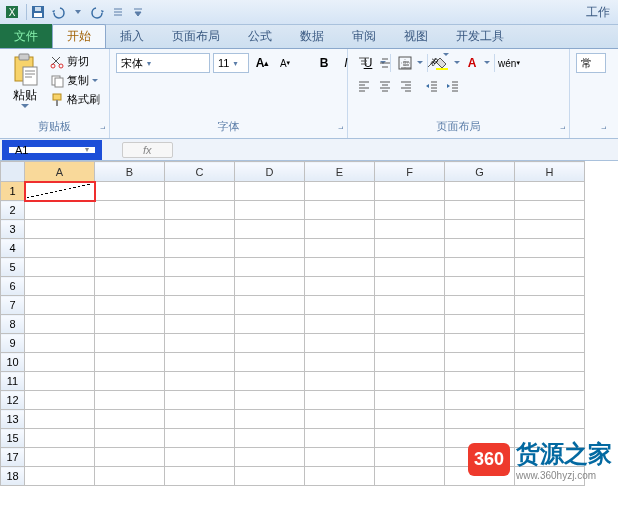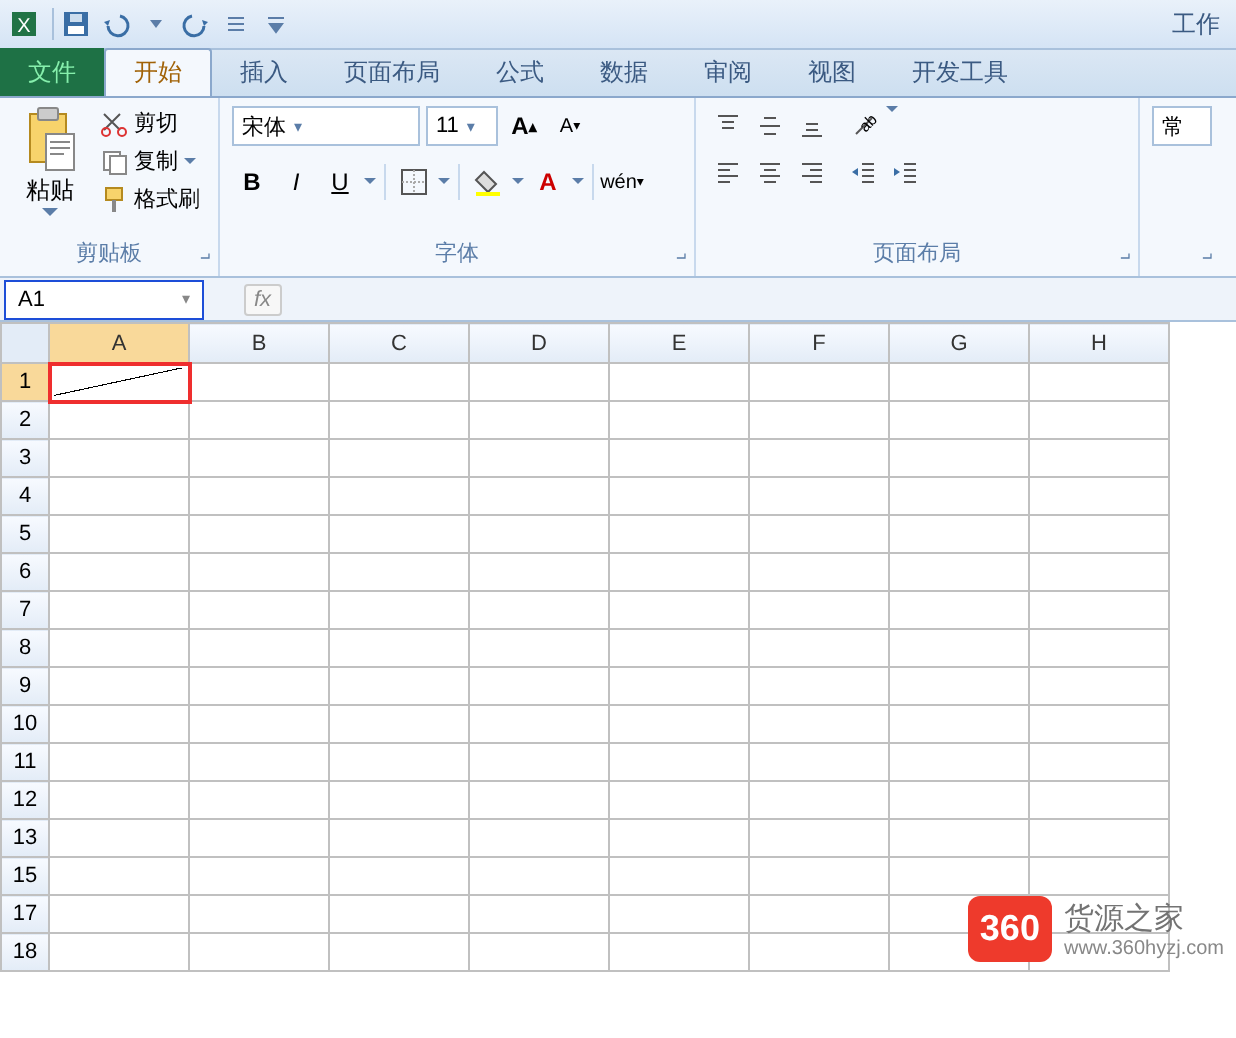--- a/index.html
+++ b/index.html
@@ -27,41 +27,41 @@
 .combo .arrow{margin-left:4px;font-size:8px;color:#5b7da8}
 .font-name{width:94px}
 .font-size{width:36px}
 .btn-sq{width:20px;height:20px;border:1px solid transparent;display:flex;align-items:center;justify-content:center;cursor:pointer;font-size:12px}
 .font-row2{display:flex;align-items:center;gap:2px}
 .align-block{display:flex;flex-direction:column;gap:3px}
 .align-row{display:flex;gap:1px}
 .wrap-block{display:flex;flex-direction:column;gap:2px;margin-left:8px}
 .wrap-item{display:flex;align-items:center;gap:3px;cursor:pointer;font-size:11px;border:1px solid transparent;padding:1px 4px}
 .formula-bar{height:22px;background:#eef3fa;border-bottom:1px solid #a9c1dc;display:flex;align-items:center}
-.name-box{width:100px;height:20px;border:1px solid #1d4ed8;background:#fff;margin-left:2px;display:flex;align-items:center;padding:0 6px;font-size:11px}
+.name-box{width:100px;height:20px;border:7px solid #1d4ed8;background:#fff;margin-left:2px;display:flex;align-items:center;padding:0 6px;font-size:11px}
 .name-box .arrow{margin-left:auto;font-size:8px;color:#888}
 .fx-area{display:flex;align-items:center;margin-left:20px;color:#888}
-.fx-label{font-style:italic;font-size:11px;border:1px solid #ccc;background:#f7f7f7;padding:1px 4px;border-radius:2px}
+.fx-label{font-style:italic;font-size:11px;border:1px solid #ccc;background:#f7f7f7;padding:1px 20px;border-radius:2px}
 .fx-input{flex:1;height:20px;border:none;background:transparent;padding:0 6px}
 .grid-wrap{position:relative;height:358px;overflow:hidden}
 table.sheet{border-collapse:collapse;table-layout:fixed}
 .sheet th,.sheet td{border:1px solid #c0c0c0;font-size:11px;font-weight:normal;text-align:center;background:#fff}
 .sheet th{background:linear-gradient(#f7faff,#e3ecf7);color:#333;height:20px}
 .sheet th.corner{background:#e3ecf7;width:24px}
 .sheet th.col{width:70px}
 .sheet th.col.active{background:#f9d99a}
 .sheet td.rowhdr{background:linear-gradient(#f7faff,#e3ecf7);width:24px;text-align:center}
 .sheet td.rowhdr.active{background:#f9d99a}
 .sheet td.cell{height:19px}
 .sheet td.cell.sel{outline:2px solid #ef2e2e;outline-offset:-1px;position:relative}
 .sheet td.cell.sel::after{content:"";position:absolute;left:2px;top:2px;right:2px;bottom:2px;background:linear-gradient(to bottom right,transparent 48%,#000 48%,#000 50%,transparent 50%)}
 .watermark{position:absolute;right:6px;bottom:38px;display:flex;align-items:center;gap:6px;pointer-events:none}
 .wm-badge{background:#ee3a2c;color:#fff;font-weight:bold;font-size:18px;padding:6px 6px;border-radius:6px}
 .wm-text{display:flex;flex-direction:column}
-.wm-title{font-size:15px;font-weight:normal;color:#737373}
+.wm-title{font-size:24px;font-weight:bold;color:#0369a1}
 .wm-url{font-size:10px;color:#888}
 svg{display:block}
 </style>
 </head>
 <body>
 
 <div class="title-bar">
   <div class="tb-icon">
     <svg width="14" height="14">
         <rect x="1" y="1" width="12" height="12" fill="#217346"></rect>
@@ -161,21 +161,21 @@
               <rect x="6" y="7" width="2" height="6" fill="#888"></rect>
             </svg>
           <span>格式刷</span>
         </div>
       </div>
     </div>
     <div class="group-label">剪贴板</div>
   </div>
 
   <div class="group" style="width:238px">
-    <div class="group-body" style="flex-direction:column;gap:4px">
+    <div class="group-body" style="flex-direction:row;gap:19px">
       <div class="font-row">
         <div class="combo font-name">
             <span>宋体</span>
             <span class="arrow">▾</span>
           </div>
         <div class="combo font-size">
             <span>11</span>
             <span class="arrow">▾</span>
           </div>
         <div class="btn-sq" style="font-weight:bold">A<sup style="font-size:8px">▴</sup></div>

